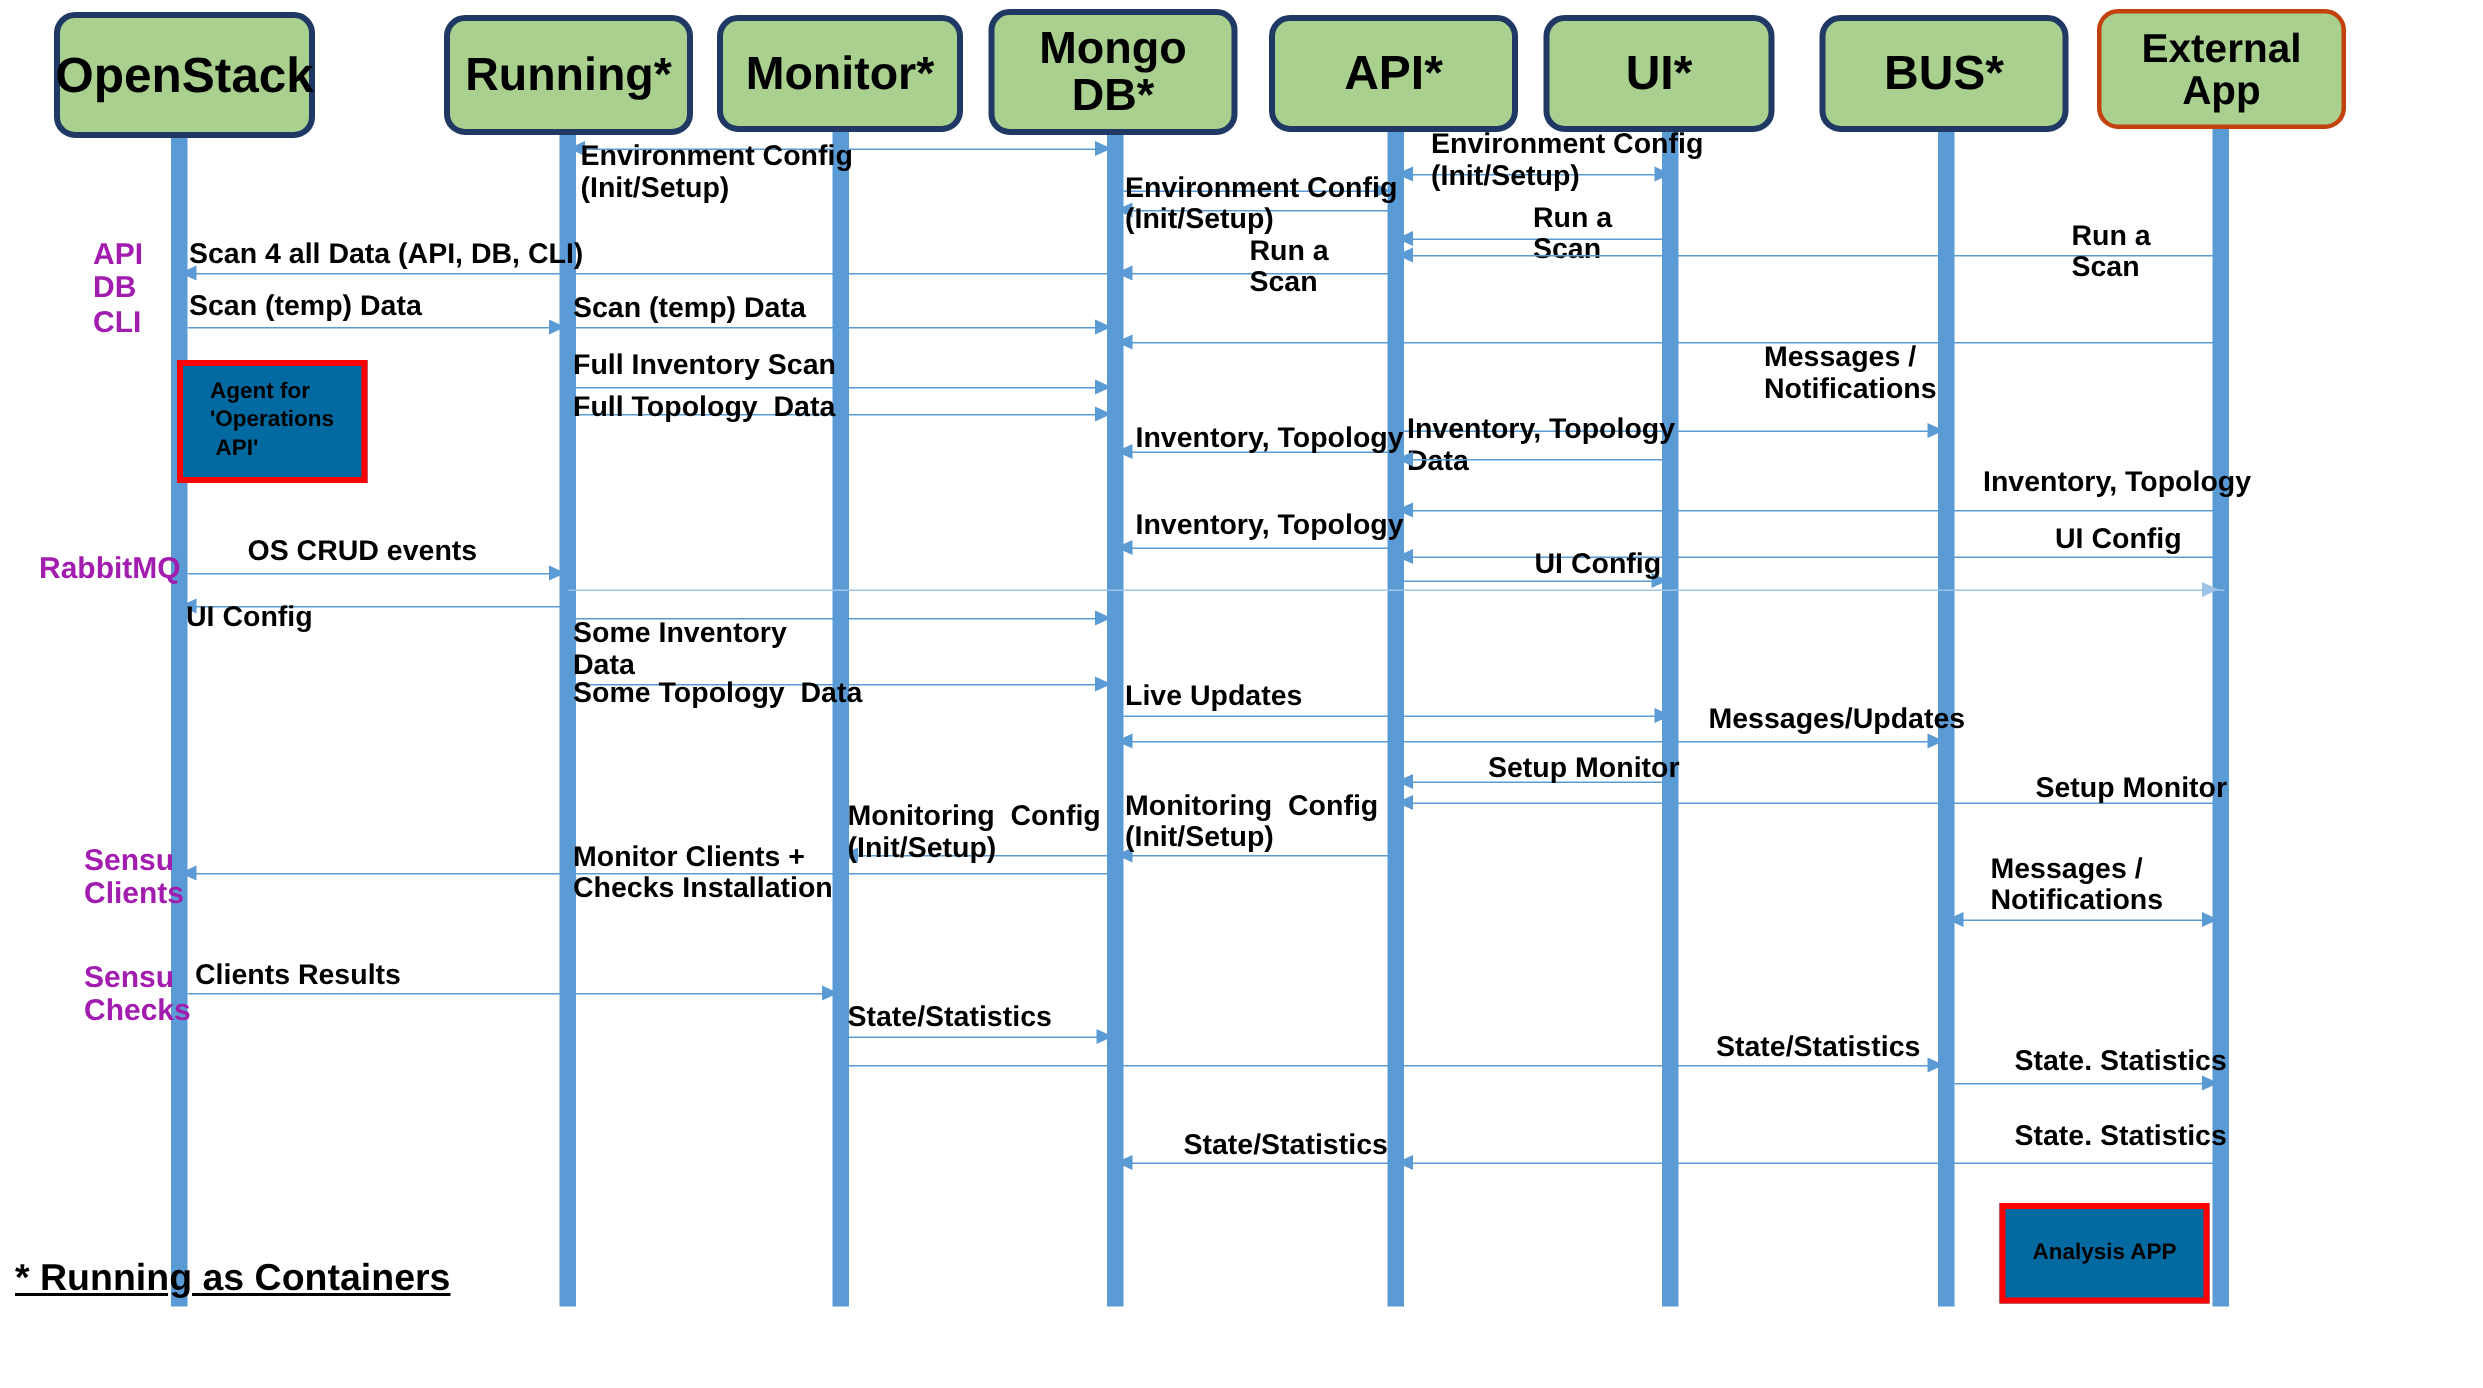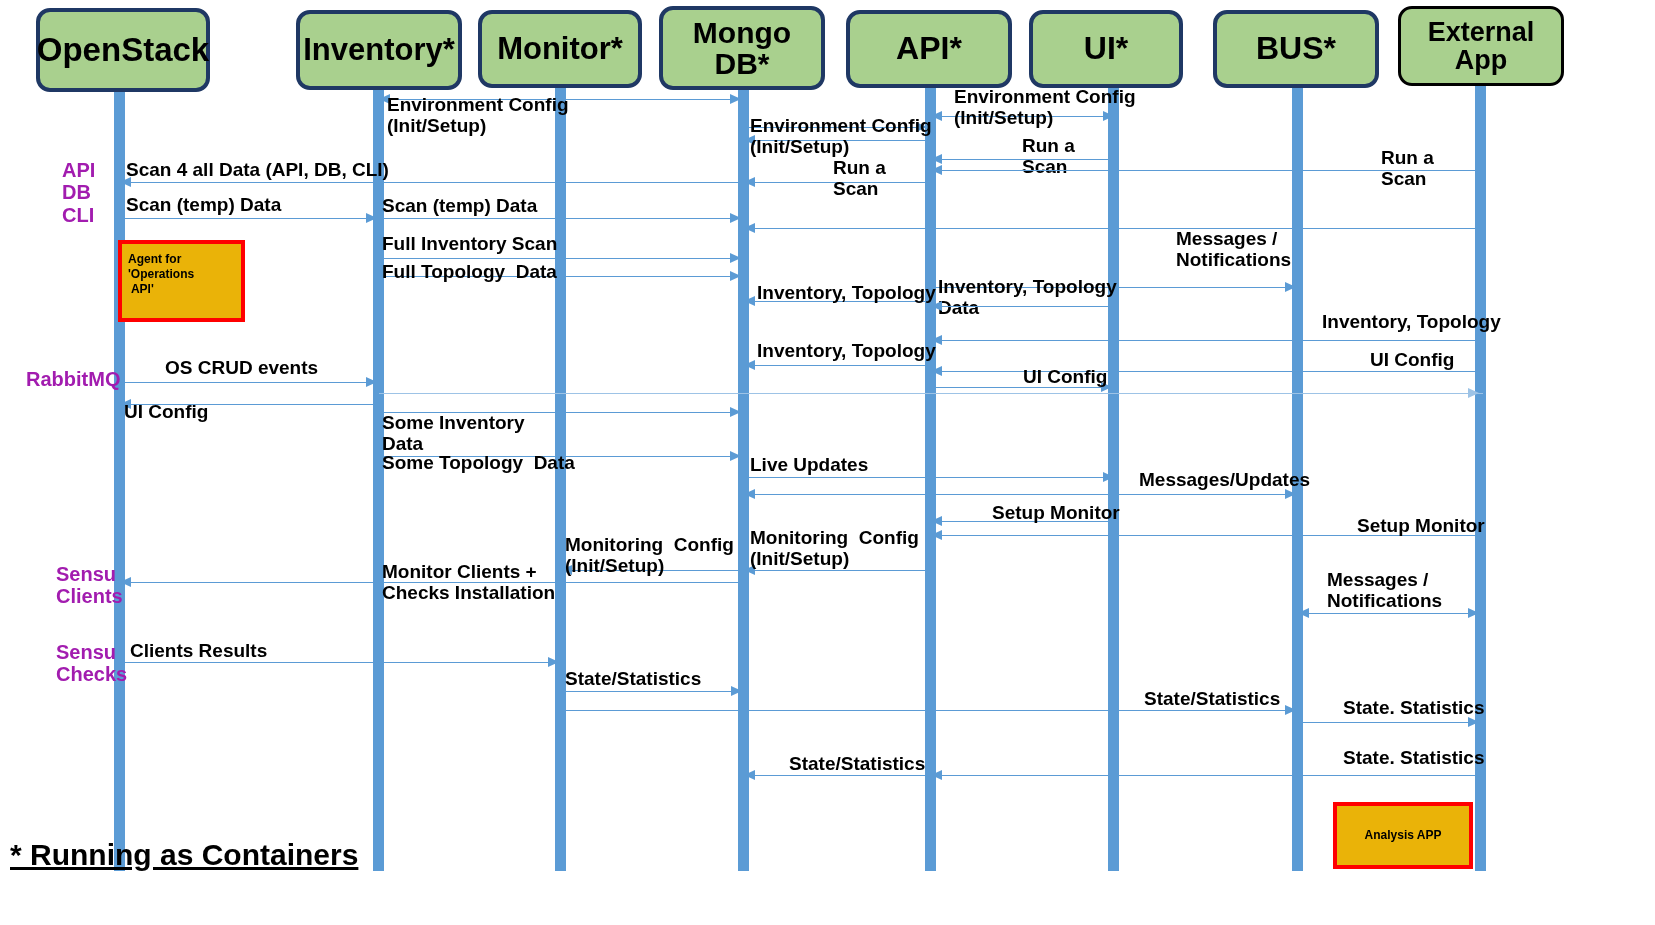--- a/index.html
+++ b/index.html
@@ -13,21 +13,21 @@
     border:4px solid #1f3864;
     border-radius:14px;
     box-sizing:border-box;
     display:flex;align-items:center;justify-content:center;
     text-align:center;
     font-weight:bold;
     color:#000;
     line-height:1.05;
     padding:18px 4px;
   }
-  .pbox.light{border:3px solid #000000;}
+  .pbox.light{border:3px solid #c2410c;}
 
   
   .lifeline{
     position:absolute;
     width:11px;
     background:#5b9bd5;
   }
 
   
   .msg{position:absolute;height:0;border-top:1.6px solid #5b9bd5;}
@@ -52,54 +52,54 @@
   }
   .side{
     position:absolute;font-weight:bold;color:#a21caf;font-size:20px;
     line-height:1.12;white-space:pre;text-align:left;
   }
 
   
   .note{
     position:absolute;
     border:4px solid #ff0000;
-    background:#eab308;
+    background:#0369a1;
     box-sizing:border-box;
     font-weight:bold;color:#000;
-    font-size:12px;line-height:1.25;
-    padding:8px 6px;
+    font-size:15px;line-height:1.25;
+    padding:8px 18px;
     white-space:pre;
   }
   .note.center{display:flex;align-items:center;}
 
   
   .footer{
     position:absolute;
-    font-weight:bold;font-size:30px;color:#000;
+    font-weight:bold;font-size:25px;color:#000;
     text-decoration:underline;
     white-space:pre;
   }
 </style>
 </head>
 <body>
 
 <div id="stage">
 
   <div class="lifeline" style="left:114px;top:88px;height:783px;"></div>
   <div class="lifeline" style="left:373px;top:88px;height:783px;"></div>
   <div class="lifeline" style="left:555px;top:88px;height:783px;"></div>
   <div class="lifeline" style="left:738px;top:90px;height:781px;"></div>
   <div class="lifeline" style="left:925px;top:88px;height:783px;"></div>
   <div class="lifeline" style="left:1108px;top:88px;height:783px;"></div>
   <div class="lifeline" style="left:1292px;top:88px;height:783px;"></div>
   <div class="lifeline" style="left:1475px;top:86px;height:785px;"></div>
 
   <div class="pbox" style="left:36px;top:8px;width:174px;height:84px;font-size:33px;">OpenStack</div>
 
-  <div class="pbox" style="left:296px;top:10px;width:166px;height:80px;font-size:31px;">Inventory*</div>
+  <div class="pbox" style="left:296px;top:10px;width:166px;height:80px;font-size:31px;">Running*</div>
 
   <div class="pbox" style="left:478px;top:10px;width:164px;height:78px;font-size:31px;">Monitor*</div>
 
   <div class="pbox" style="left:659px;top:6px;width:166px;height:84px;font-size:30px;white-space:pre;">Mongo
 DB*</div>
 
   <div class="pbox" style="left:846px;top:10px;width:166px;height:78px;font-size:32px;">API*</div>
 
   <div class="pbox" style="left:1029px;top:10px;width:154px;height:78px;font-size:32px;">UI*</div>
 

